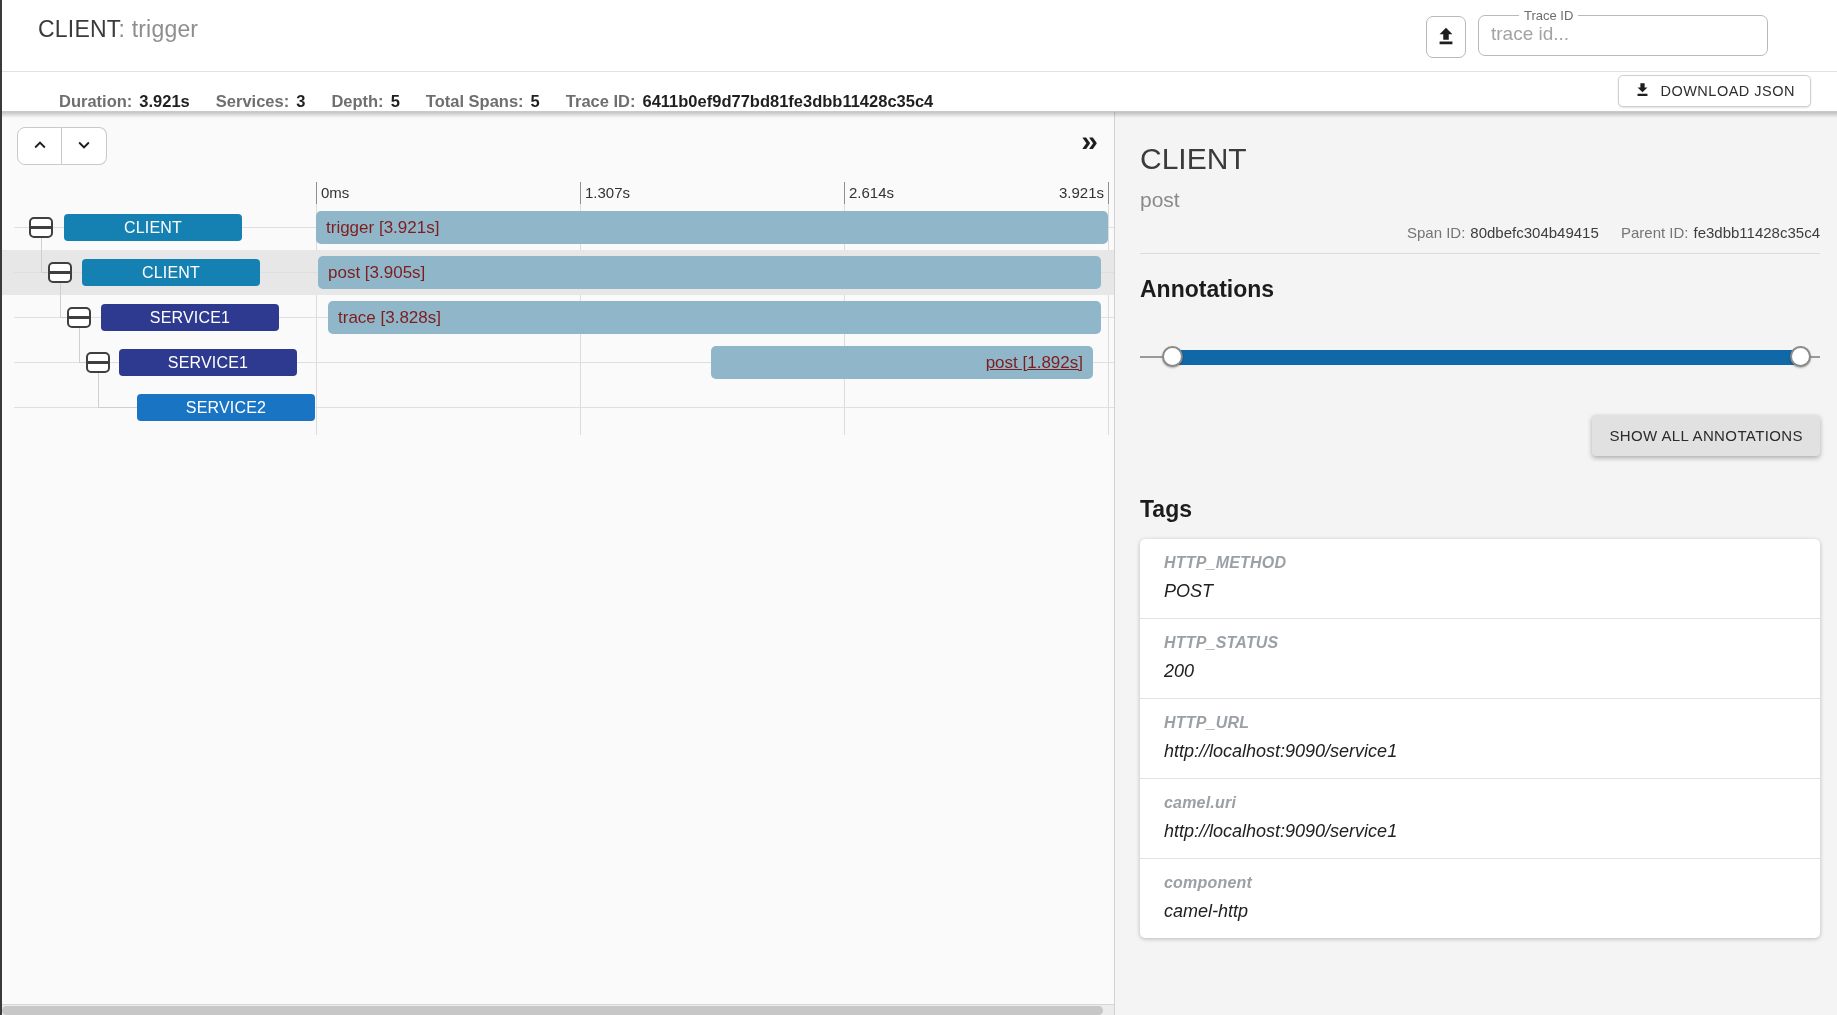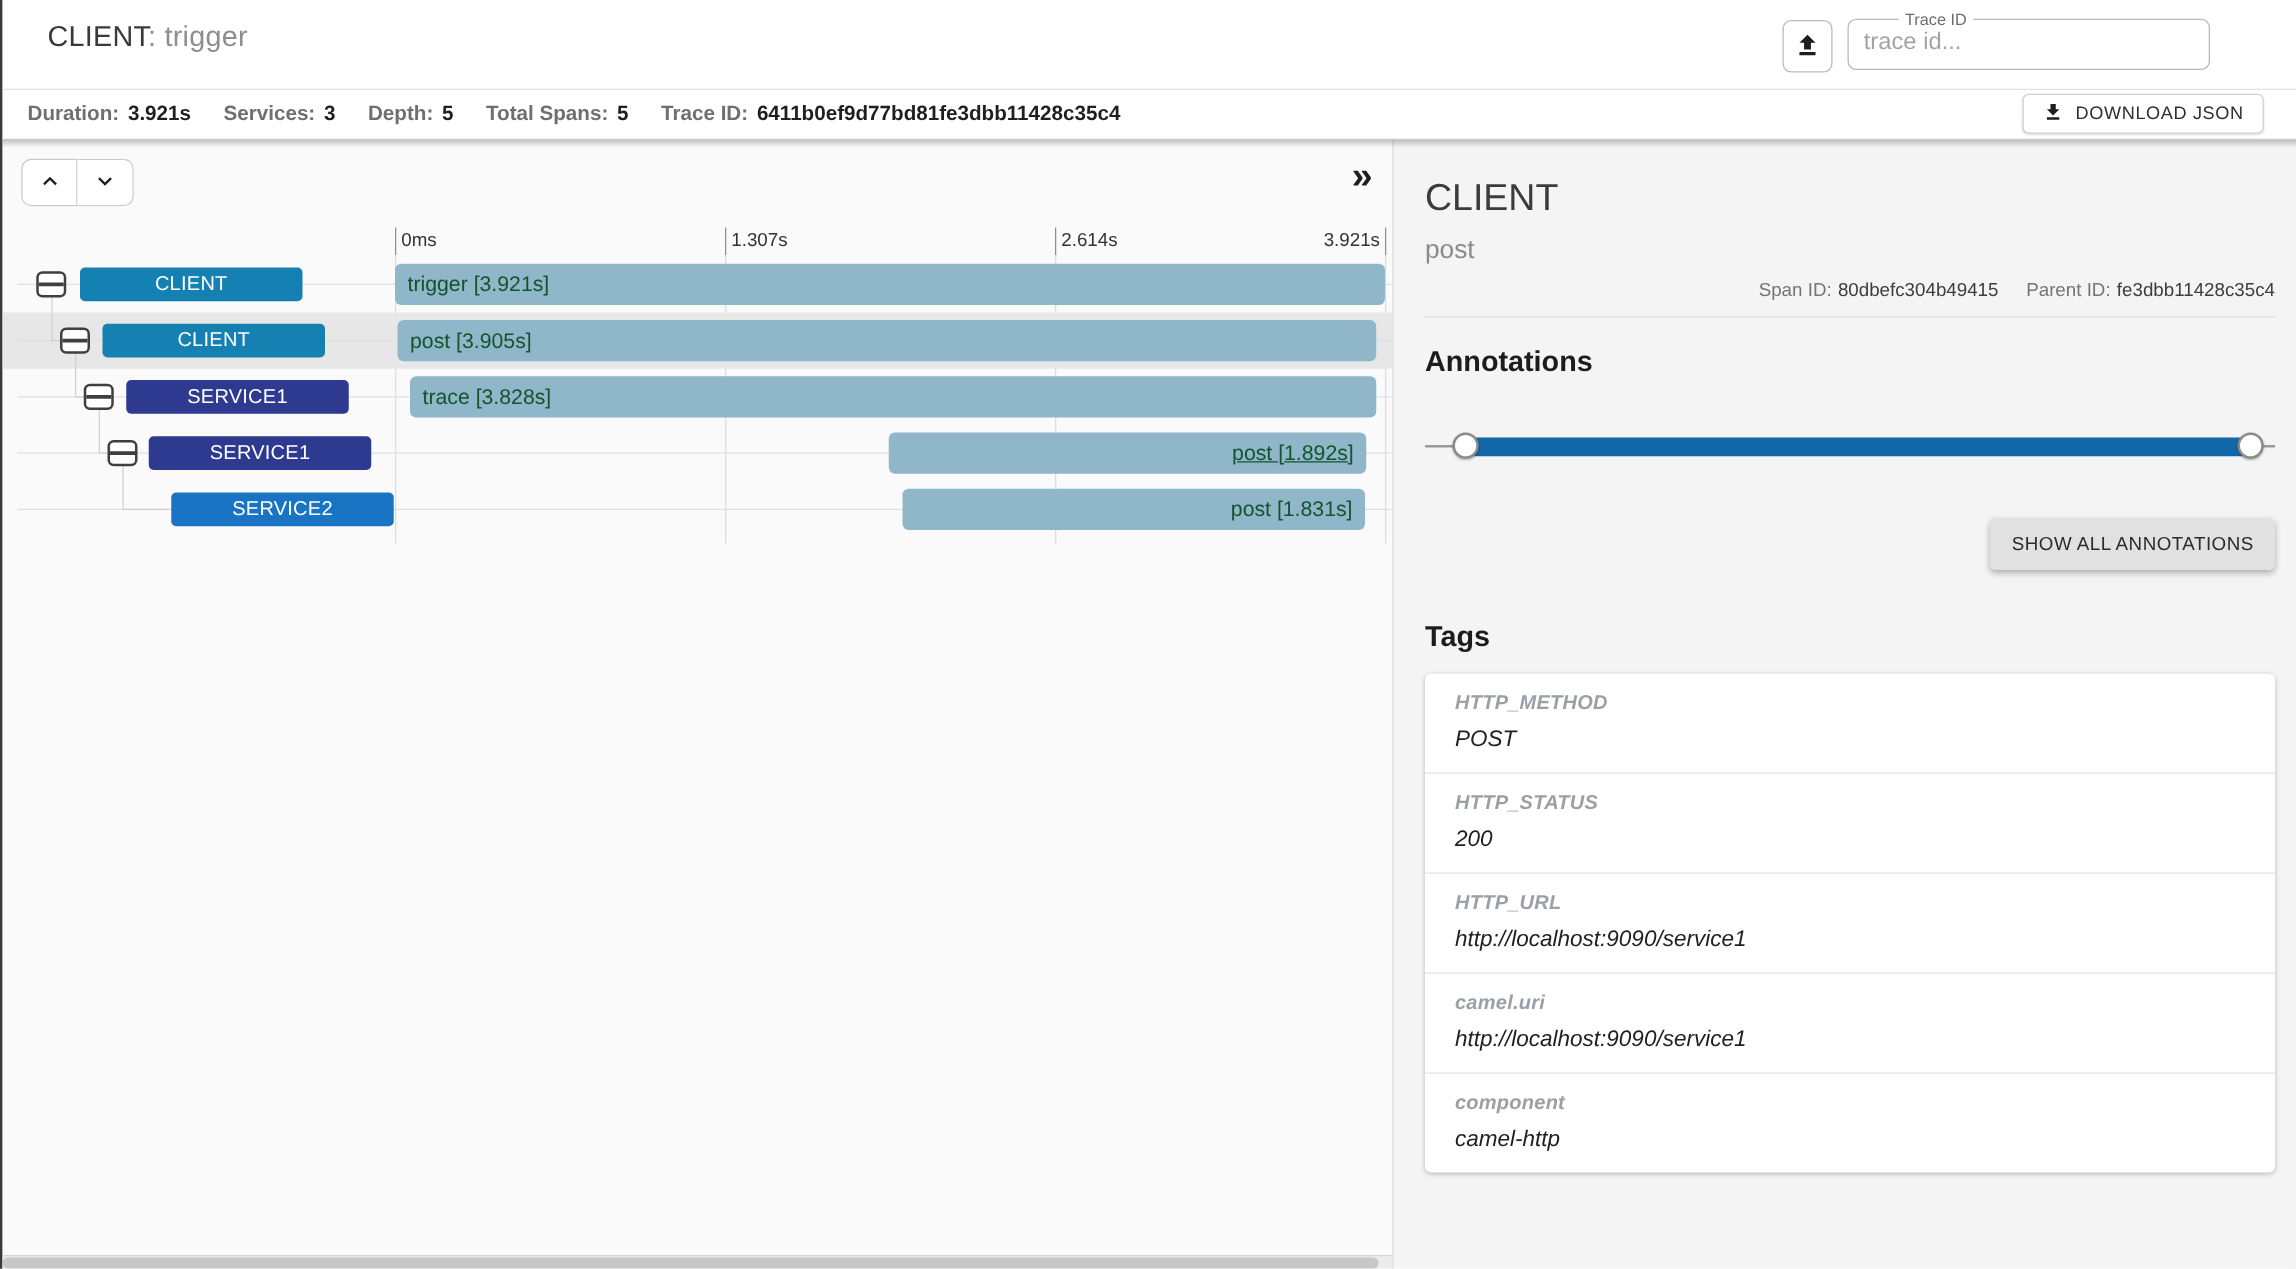--- a/index.html
+++ b/index.html
@@ -23,22 +23,22 @@
     position:absolute; right:69px; top:8px; width:290px; height:48px;
     border:1px solid #b9b9b9; border-radius:7px; padding:0 8px;
   }
   .trace-fieldset legend { margin-left:32px; padding:0 5px; font-size:13px; color:#6d6d6d; }
   .trace-fieldset input {
     width:100%; border:none; outline:none; background:transparent;
     font-family:"Liberation Sans",sans-serif; font-size:19px; color:#444; padding:0 4px 6px 4px;
   }
   .trace-fieldset input::placeholder { color:#a3a3a3; }
   
-  .statsbar { position:relative; height:40px; background:#fff; display:flex; align-items:center;
-    padding-left:20px; border-bottom:1px solid #c9c9c9; }
+  .statsbar { position:relative; height:40px; background:#fff; display:flex; align-items:flex-end;
+    padding-left:57px; border-bottom:1px solid #c9c9c9; }
   .stat { margin-right:26px; font-size:16.5px; font-weight:bold; color:#1f1f1f; white-space:nowrap; }
   .stat .lbl { color:#6f6f6f; margin-right:7px; }
   .download-btn {
     position:absolute; right:26px; top:3px; height:32px; padding:0 15px;
     background:#fff; border:1px solid #cfcfcf; border-radius:5px; cursor:pointer;
     display:flex; align-items:center; gap:9px;
     font-family:"Liberation Sans",sans-serif; font-size:14.5px; color:#2e2e2e; letter-spacing:.5px;
     box-shadow:0 1px 2px rgba(0,0,0,.12);
   }
   .download-btn svg { width:17px; height:17px; fill:#1e1e1e; }
@@ -61,21 +61,21 @@
   .grid-line { position:absolute; width:1px; background:#dcdcdc; z-index:0; }
   .row-highlight { position:absolute; left:0; width:100%; background:#e7e7e7; z-index:0; }
   .guide-line { position:absolute; left:12px; right:0; height:1px; background:#dfdfdf; z-index:0; }
   .conn { position:absolute; background:#cfcfcf; z-index:0; }
   .collapse-icon { position:absolute; width:24px; height:21px; background:#fff;
     border:2px solid #3f3f3f; border-radius:5px; z-index:3; cursor:pointer; }
   .collapse-icon::after { content:""; position:absolute; left:0; right:0; top:7px; height:3px; background:#3f3f3f; }
   .svc-badge { position:absolute; width:178px; height:27px; border-radius:4px; z-index:2; cursor:pointer;
     color:#fff; font-size:16px; text-align:center; line-height:27px; letter-spacing:.2px; }
   .span-bar { position:absolute; height:33px; border-radius:5px; background:#8fb6c9; z-index:1; cursor:pointer;
-    font-size:17px; color:#14532d; line-height:33px; padding:0 10px; white-space:nowrap; overflow:hidden; }
+    font-size:17px; color:#7f1d1d; line-height:33px; padding:0 10px; white-space:nowrap; overflow:hidden; }
   .span-bar.right { text-align:right; }
   .h-scrollbar { position:absolute; left:0; bottom:0; width:100%; height:11px; background:#ececec;
     border-top:1px solid #d6d6d6; z-index:5; }
   .h-scrollbar .thumb { position:absolute; left:0; top:1px; height:9px; width:99%; background:#c7c7c7; border-radius:5px; }
   
   .detail { flex:1; background:#f4f4f4; padding:16px 17px 0 25px; position:relative; overflow:hidden; }
   .detail-service { font-size:30px; font-weight:400; color:#3b3b3b; margin-top:14px; }
   .detail-span { font-size:21px; color:#8a8a8a; margin-top:12px; }
   .ids-row { margin-top:12px; text-align:right; font-size:15px; color:#757575; }
   .ids-row .val { color:#3d3d3d; margin-left:5px; }
@@ -186,21 +186,20 @@
       <div class="guide-line" style="top: 250px;"></div>
       <div class="conn" style="left: 77px; top: 205px; width: 1px; height: 45px;"></div>
       <div class="conn" style="left: 77px; top: 250px; width: 7px; height: 1px;"></div>
       <div class="collapse-icon" style="left: 84px; top: 240px;"></div>
       <div class="svc-badge" style="left: 117px; top: 237px; background: rgb(45, 58, 143);">SERVICE1</div>
       <div class="span-bar right" style="left: 709px; width: 382px; top: 234px; text-decoration: underline;">post [1.892s]</div>
       <div class="guide-line" style="top: 295px;"></div>
       <div class="conn" style="left: 96px; top: 250px; width: 1px; height: 45px;"></div>
       <div class="conn" style="left: 96px; top: 295px; width: 39px; height: 1px;"></div>
       <div class="svc-badge" style="left: 135px; top: 282px; background: rgb(26, 116, 196);">SERVICE2</div>
-      <div class="span-bar right" style="left: 720px; width: 370px; top: 279px;">post [1.831s]</div>
     </div>
 
   <div class="detail">
     <div class="detail-service">CLIENT</div>
     <div class="detail-span">post</div>
     <div class="ids-row">
       <span class="grp"><span>Span ID:</span><span class="val">80dbefc304b49415</span></span>
       <span class="grp"><span>Parent ID:</span><span class="val">fe3dbb11428c35c4</span></span>
     </div>
     <div class="hdr-divider"></div>

